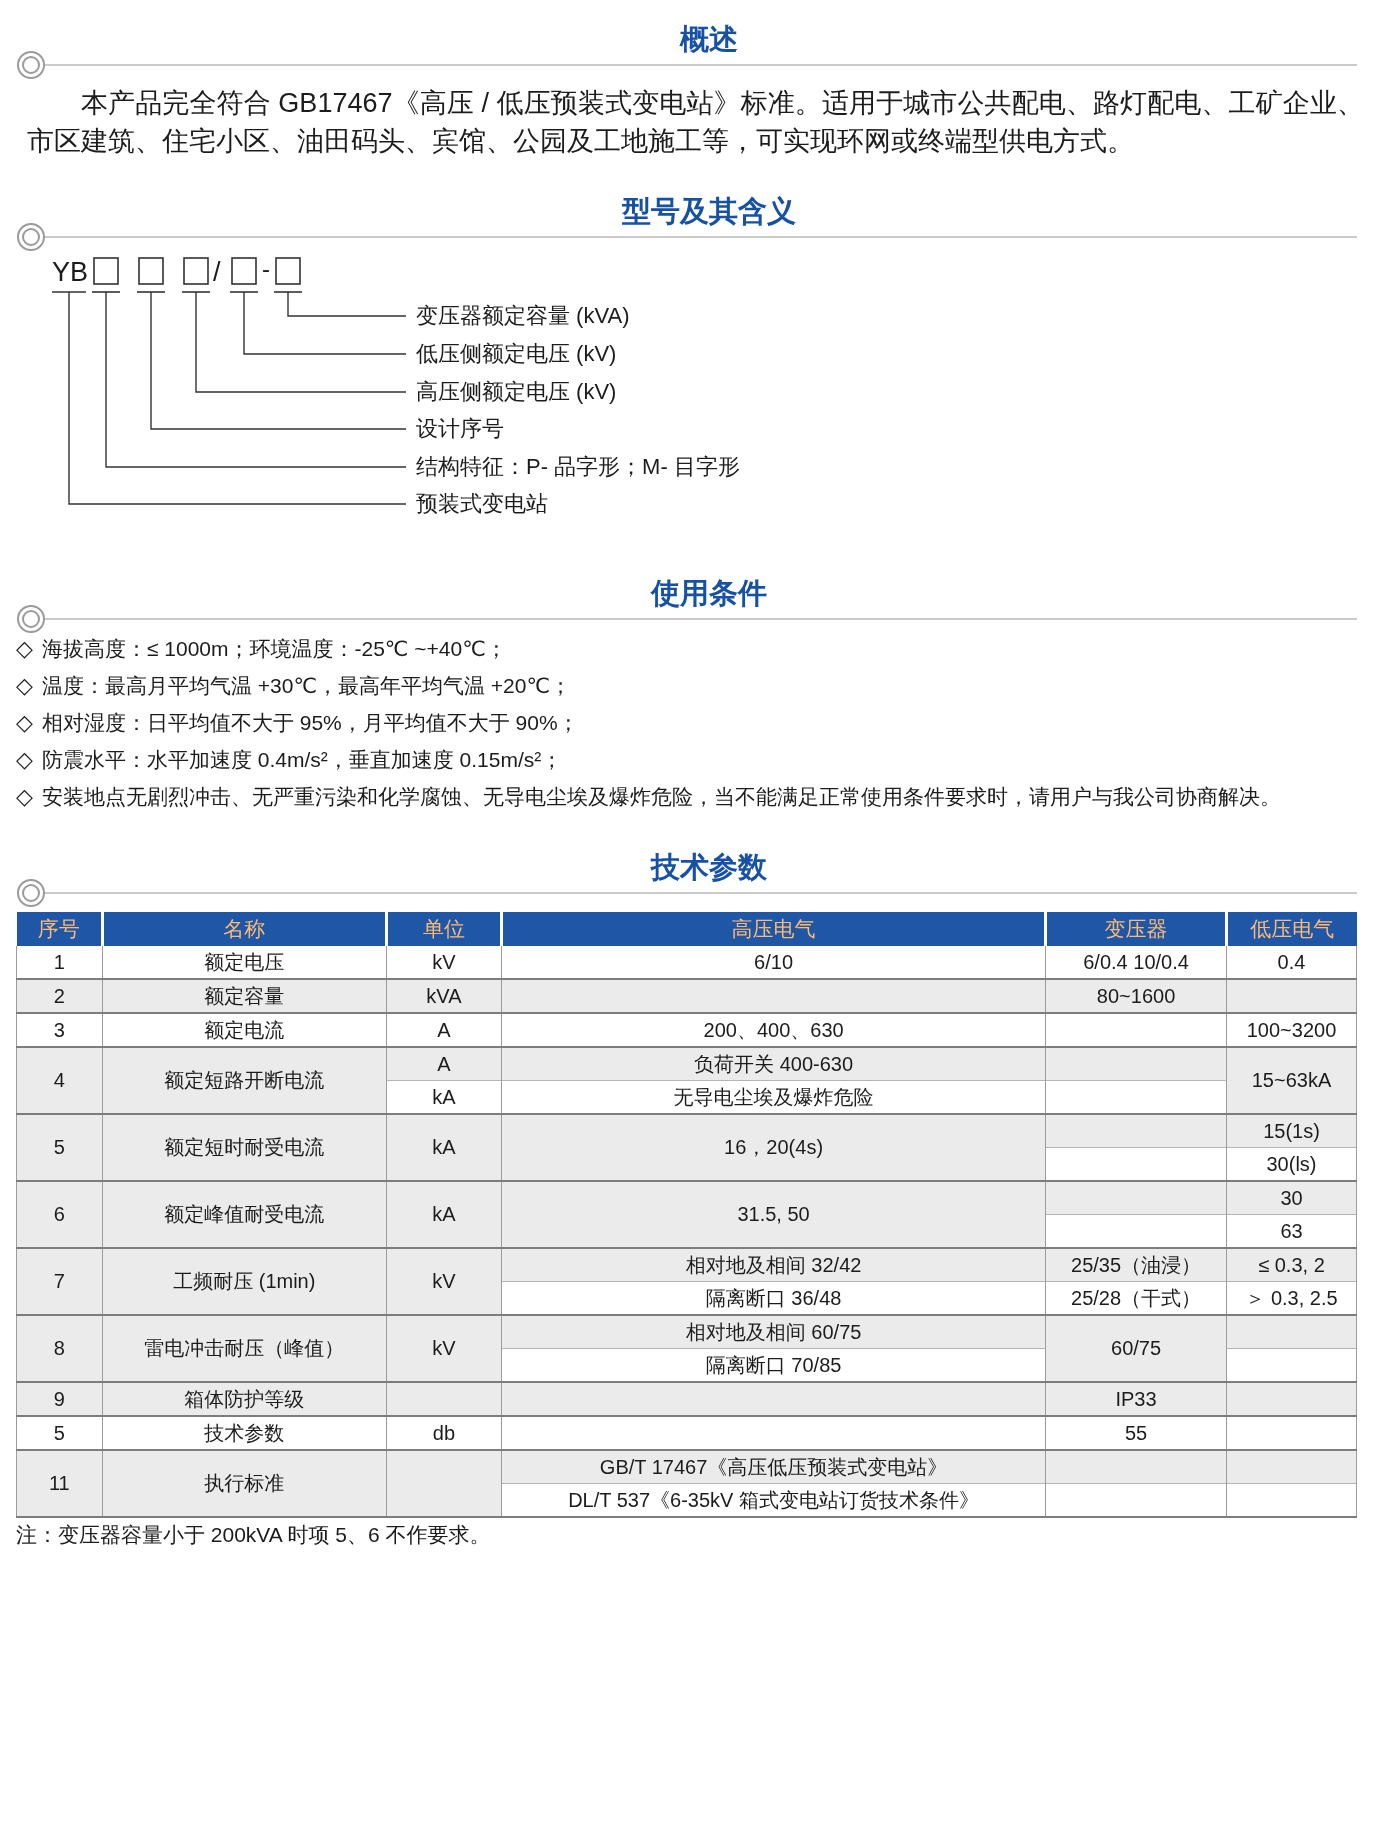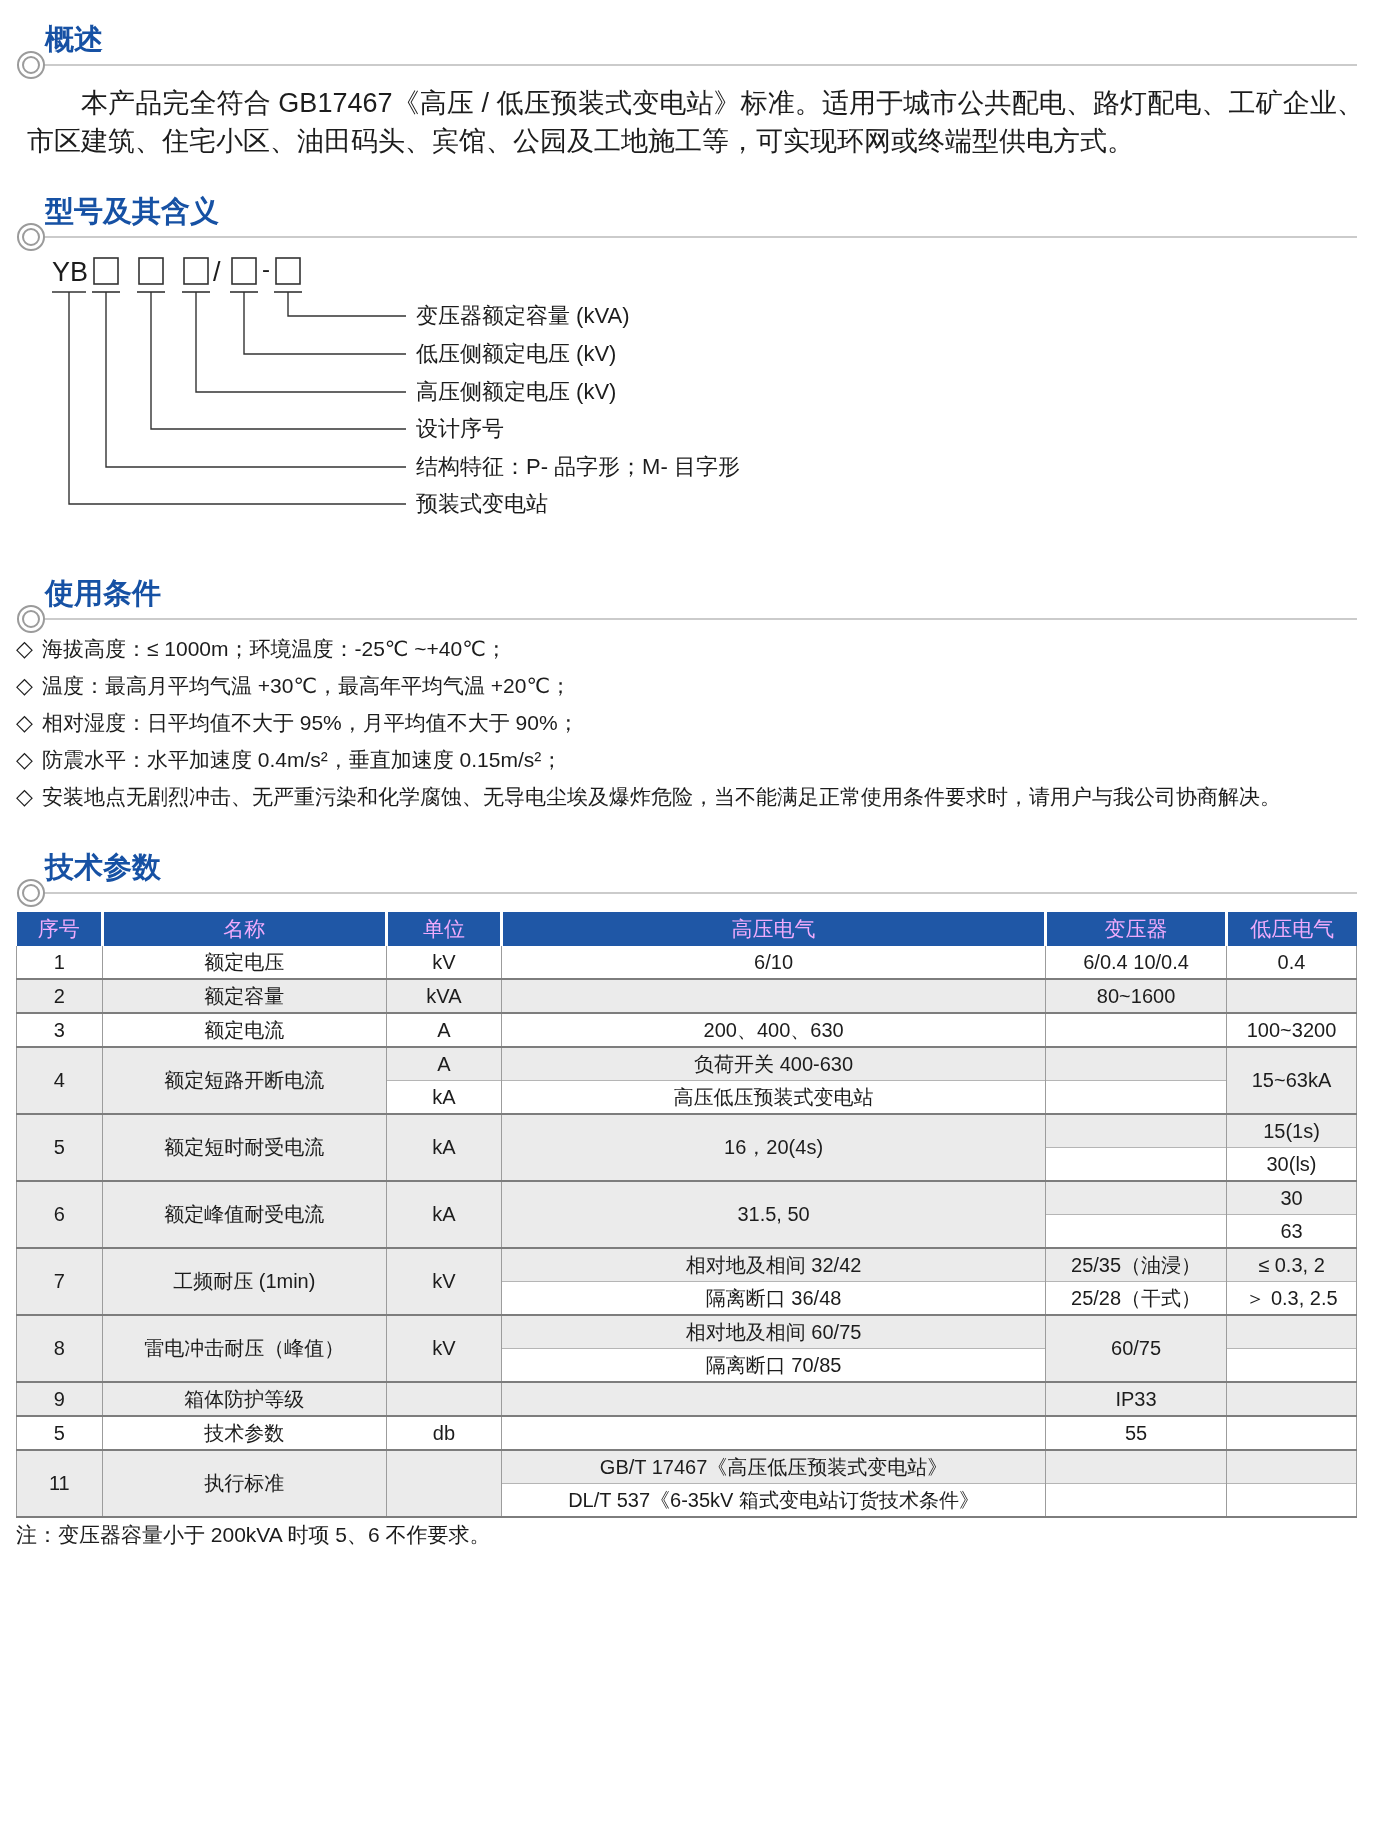--- a/index.html
+++ b/index.html
@@ -1,40 +1,40 @@
 <!DOCTYPE html>
 <html><head>
 <meta charset="utf-8">
 <style>
   html,body{margin:0;padding:0;background:#fff;}
   .page{position:relative;width:1373px;height:1848px;background:#ffffff;overflow:hidden;
         font-family:"Liberation Sans","DejaVu Sans",sans-serif;color:#1c1c1c;}
   
-  .sec{position:absolute;left:0;right:0;}
+  .sec{position:absolute;left:0;right:0;text-align:center;}
   .sec h2{margin:0 0 0 45px;font-size:29px;font-weight:bold;color:#1651a4;line-height:34px;}
   .lineWrap{position:relative;height:34px;}
   .hline{position:absolute;left:32px;right:16px;top:8px;height:2px;background:#cbcbcb;}
   .ring{position:absolute;left:17px;top:-5px;width:28px;height:28px;border:2px solid #9b9b9b;
         border-radius:50%;background:#fff;box-sizing:border-box;}
   .ring::after{content:"";position:absolute;left:3px;top:3px;right:3px;bottom:3px;
         border:2px solid #9b9b9b;border-radius:50%;}
   
   .para{position:absolute;top:84px;left:27px;width:1337px;font-size:27px;line-height:38px;
         text-indent:2em;text-align:justify;}
   
   .diagram{position:absolute;top:250px;left:50px;}
   .diagram text{fill:#1c1c1c;}
   
   .conds{position:absolute;top:630px;left:16px;width:1345px;font-size:21px;}
   .cond{line-height:37px;}
   .dia{margin-right:9px;font-size:22px;}
   
   .spec-table{position:absolute;top:912px;left:16px;width:1341px;border-collapse:collapse;
         table-layout:fixed;font-size:20px;border-bottom:2px solid #7d7d7d;}
-  .spec-table th{background:#1f57a6;color:#f0abfc;font-weight:normal;height:34px;font-size:21px;
+  .spec-table th{background:#1f57a6;color:#fdba74;font-weight:normal;height:34px;font-size:21px;
         border-right:3px solid #ffffff;padding:0 2px;}
   .spec-table th:last-child{border-right:none;}
   .spec-table td{height:32px;text-align:center;vertical-align:middle;padding:0 4px;
         border-left:1px solid #9c9c9c;border-right:1px solid #9c9c9c;
         border-top:1px solid #b5b5b5;overflow:hidden;}
   tr.g td{background:#ebebeb;}
   tr.w td{background:#ffffff;}
   .spec-table td.m{background:#ebebeb;}
   tr.gs td{border-top:2px solid #7d7d7d;}
   tr.r1 td{border-top:none;}
@@ -168,21 +168,21 @@
     <tr class="g gs">
       <td rowspan="2" class="m">4</td>
       <td rowspan="2" class="m">额定短路开断电流</td>
       <td>A</td>
       <td>负荷开关 400-630</td>
       <td></td>
       <td rowspan="2" class="m">15~63kA</td>
     </tr>
     <tr class="w">
       <td>kA</td>
-      <td>高压低压预装式变电站</td>
+      <td>无导电尘埃及爆炸危险</td>
       <td></td>
     </tr>
     <tr class="g gs">
       <td rowspan="2" class="m">5</td>
       <td rowspan="2" class="m">额定短时耐受电流</td>
       <td rowspan="2" class="m">kA</td>
       <td rowspan="2" class="m">16，20(4s)</td>
       <td></td>
       <td>15(1s)</td>
     </tr>

